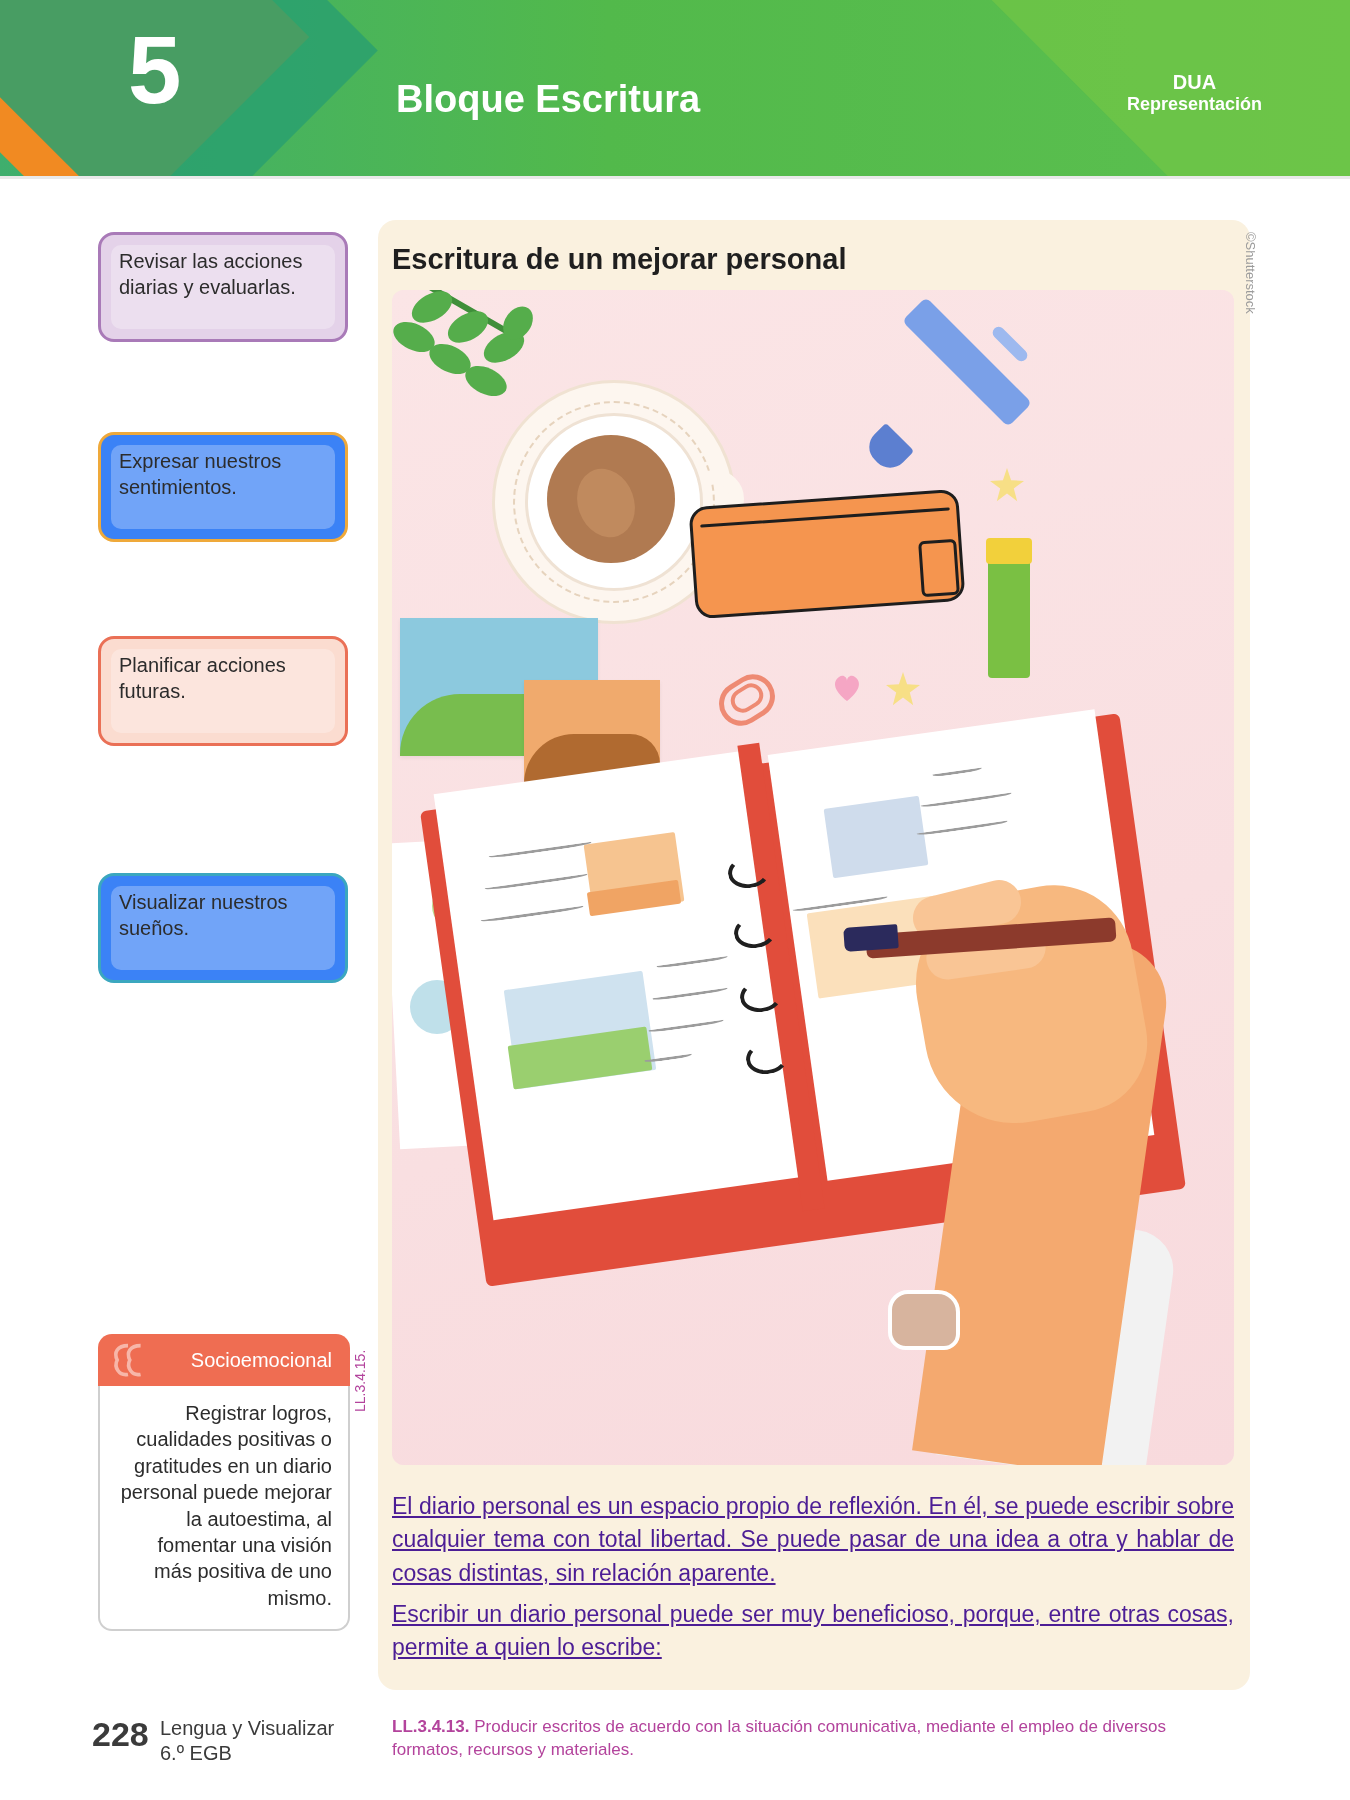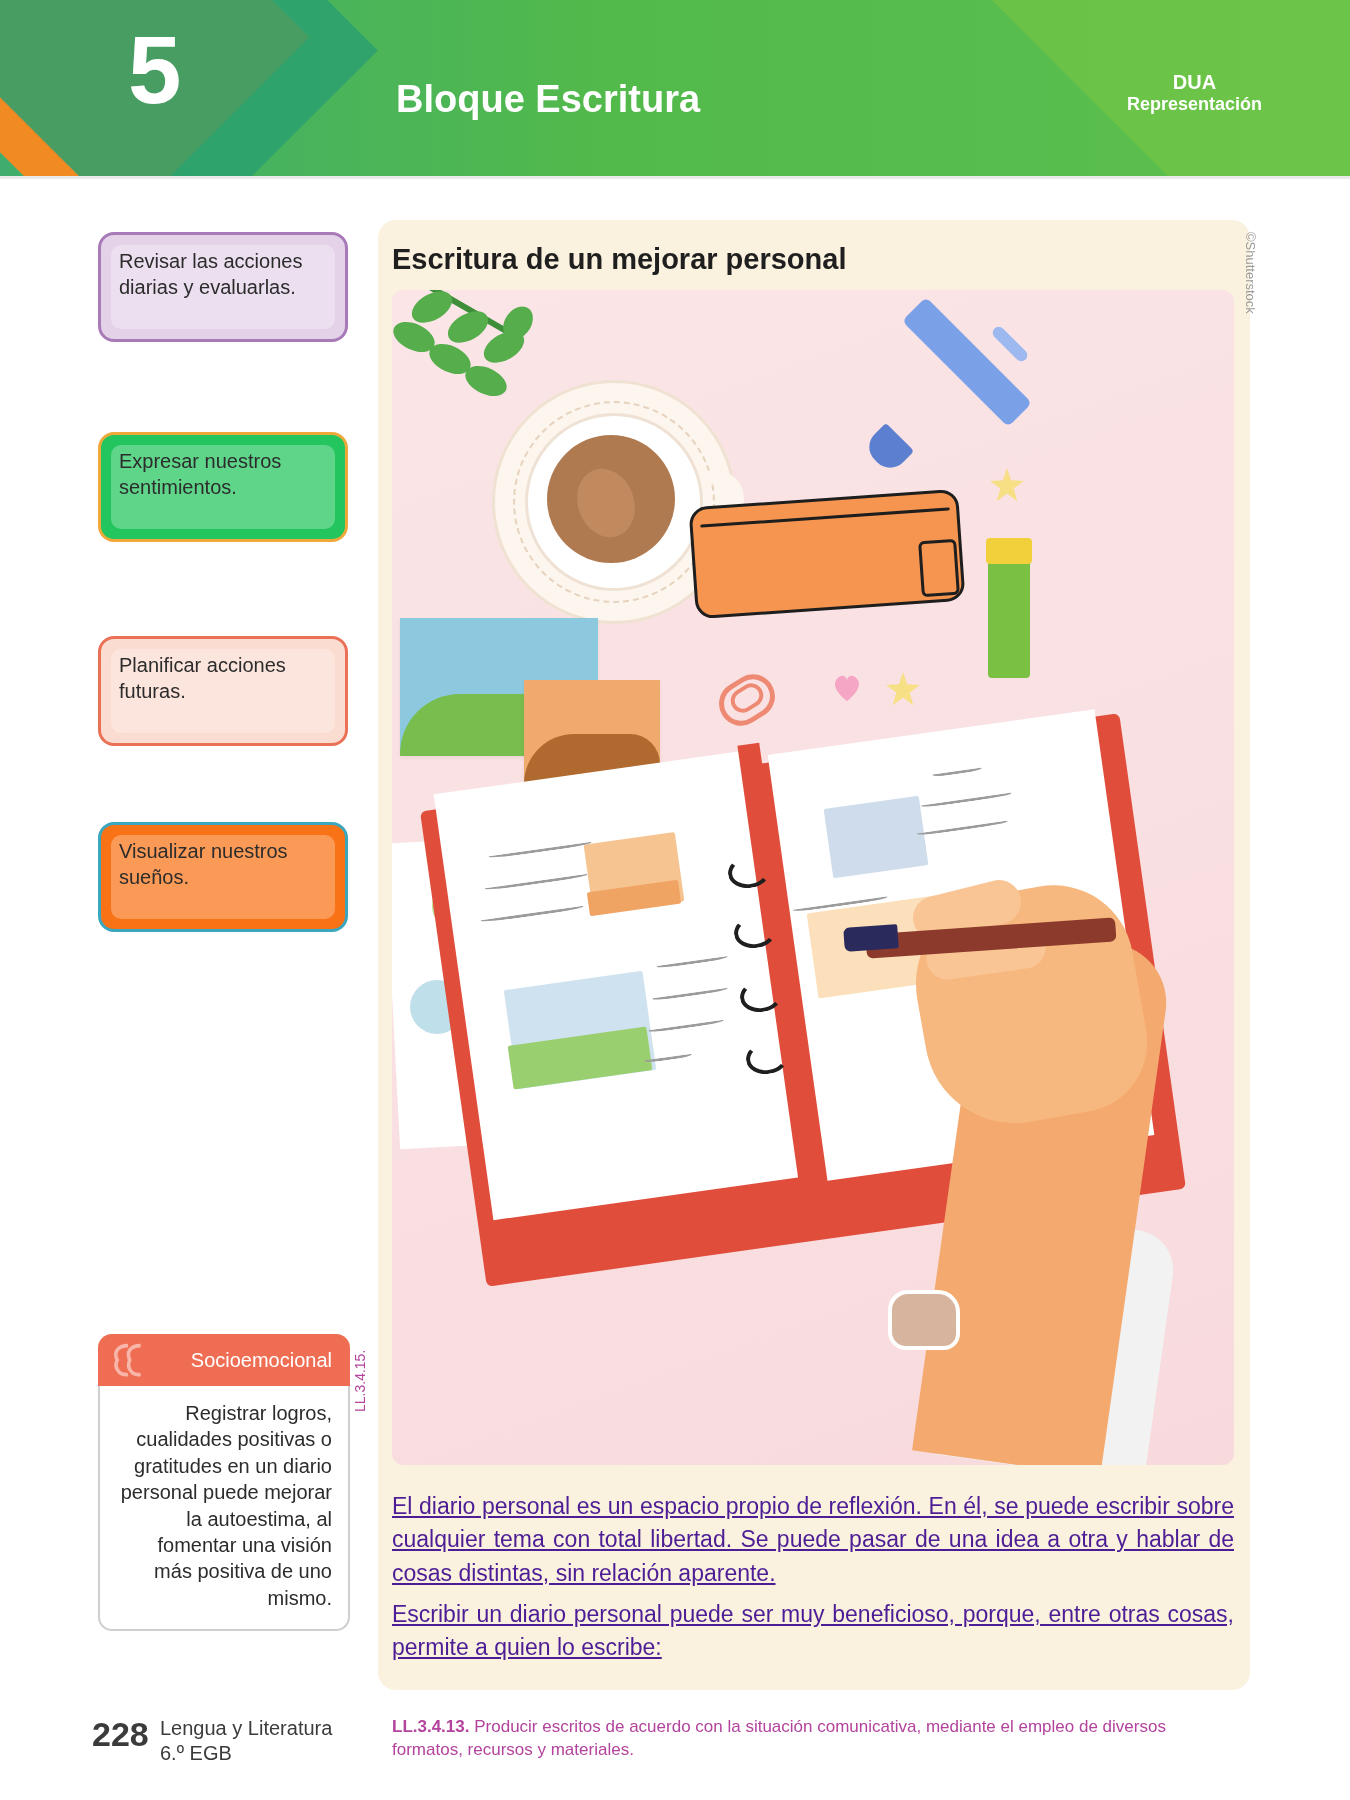--- a/index.html
+++ b/index.html
@@ -95,23 +95,23 @@
     border-radius: 16px;
     border: 3px solid #999;
     padding: 14px 18px;
     box-sizing: border-box;
     font-size: 20px;
     color: #2c2c2c;
     line-height: 1.28;
   }
   .pill .inner { position: relative; z-index: 2; }
   .pill-1 { top: 232px; height: 110px; background: #e4d2e9; border-color: #a97ab8; }
-  .pill-2 { top: 432px; height: 110px; background: #22c55e; border-color: #efa93a; }
+  .pill-2 { top: 432px; height: 110px; background: #3b82f6; border-color: #efa93a; }
   .pill-3 { top: 636px; height: 110px; background: #fbdcd0; border-color: #ea7056; }
-  .pill-4 { top: 822px; height: 110px; background: #f97316; border-color: #3ba7bf; }
+  .pill-4 { top: 873px; height: 110px; background: #3b82f6; border-color: #3ba7bf; }
 
   .pill::after {
     content: "";
     position: absolute;
     left: 10px; top: 10px;
     right: 10px; bottom: 10px;
     border-radius: 10px;
     background: rgba(255,255,255,0.28);
     z-index: 1;
   }
@@ -607,19 +607,19 @@
   </div>
 
   <div class="eraser"></div>
 </div>
 
 <div class="para para-1">El diario personal es un espacio propio de reflexión. En él, se puede escribir sobre cualquier tema con total libertad. Se puede pasar de una idea a otra y hablar de cosas distintas, sin relación aparente.</div>
 <div class="para para-2">Escribir un diario personal puede ser muy beneficioso, porque, entre otras cosas, permite a quien lo escribe:</div>
 
 <div class="folio">228</div>
 <div class="folio-text">
-  <div>Lengua y Literatura</div>
+  <div>Lengua y Visualizar</div>
   <div>6.º EGB</div>
 </div>
 <div class="footer-code">
   <b>LL.3.4.13.</b>
   <span>Producir escritos de acuerdo con la situación comunicativa, mediante el empleo de diversos formatos, recursos y materiales.</span>
 </div>
 
 </body></html>

